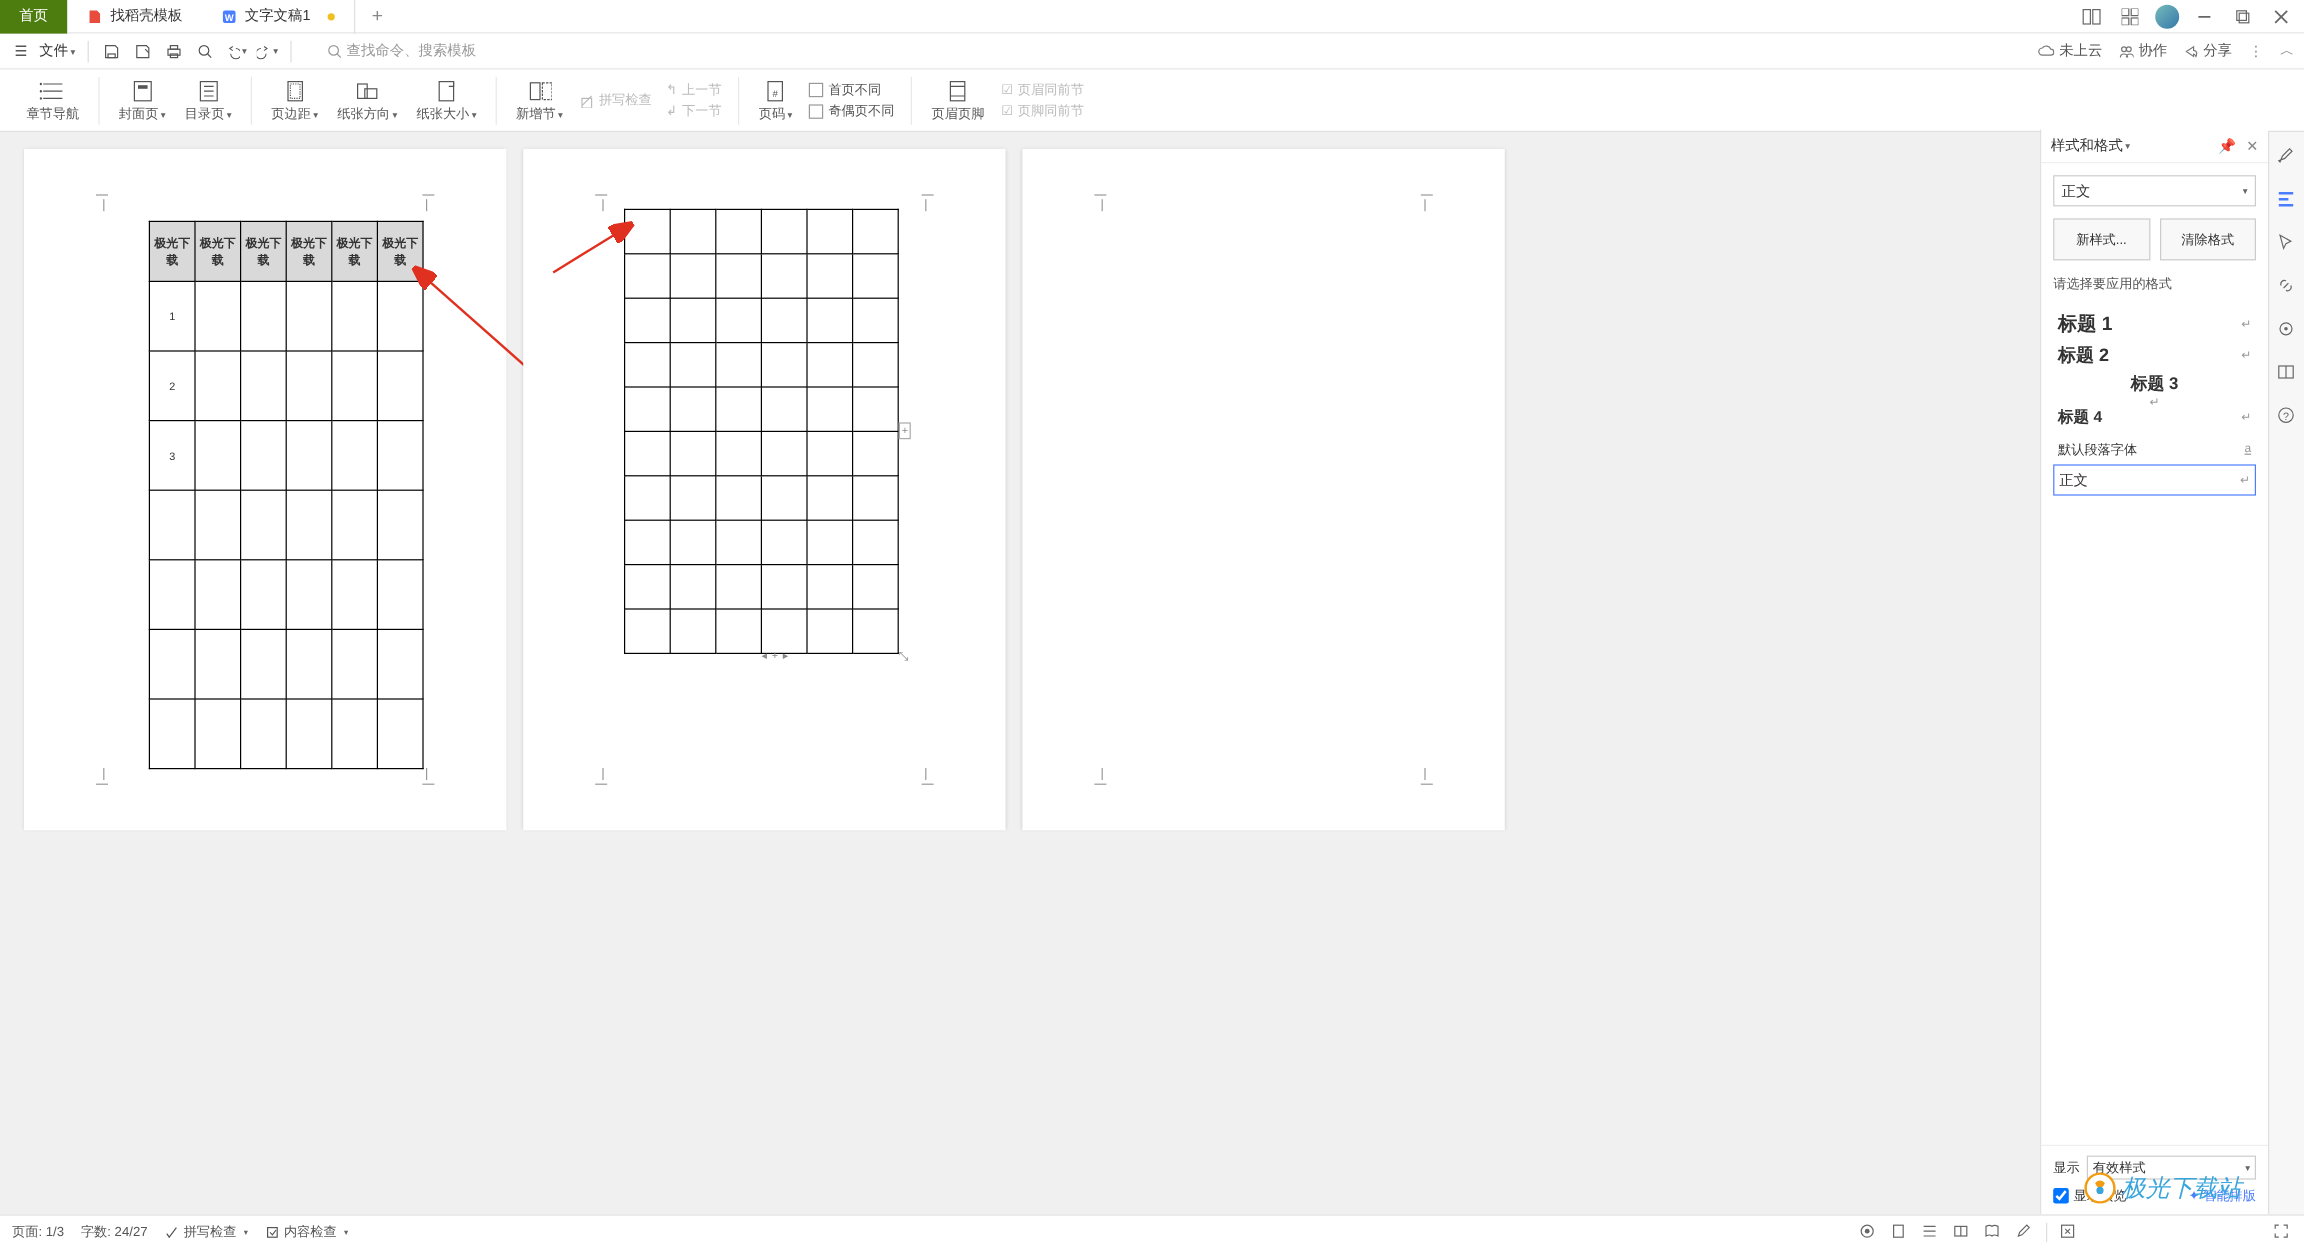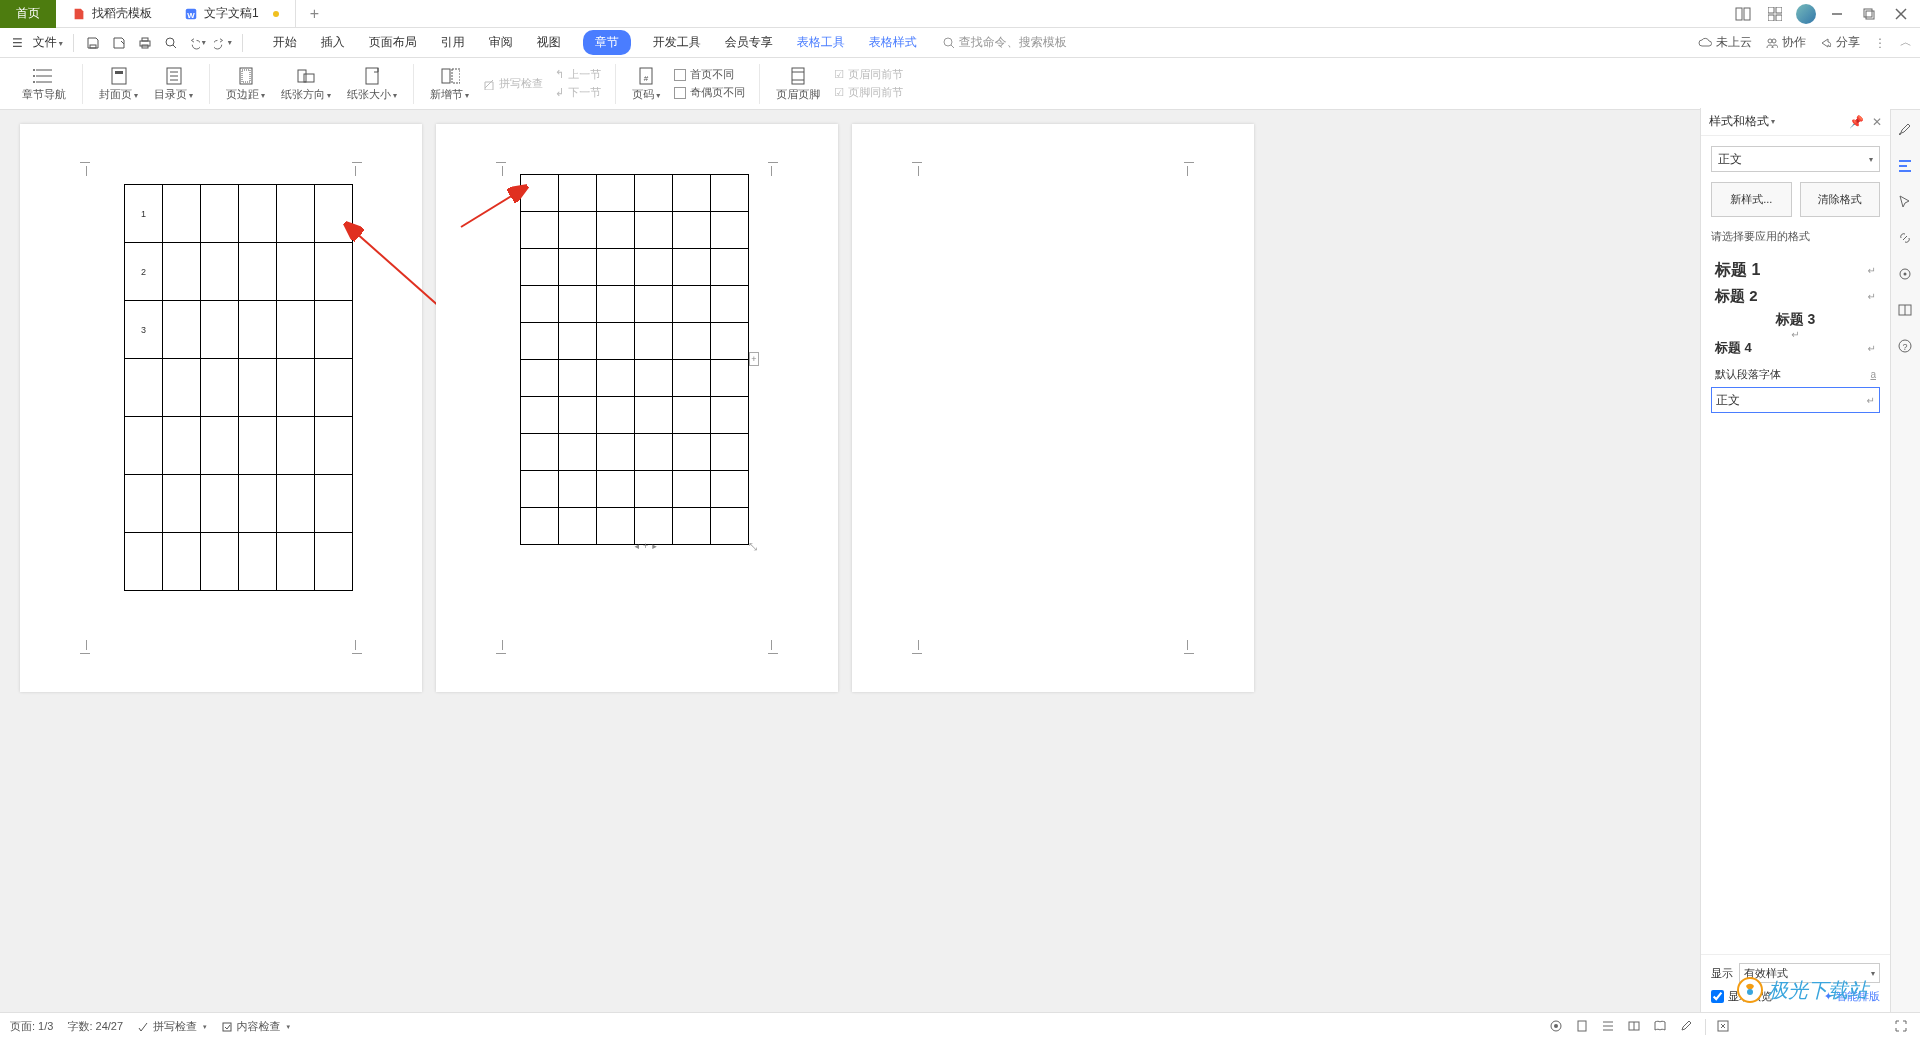--- a/index.html
+++ b/index.html
@@ -221,33 +221,20 @@
       </span>
     <span class="ti">
         <svg width="14" height="14" viewBox="0 0 14 14">
           <path d="M4 4a5 5 0 1 0 5 5" fill="none" stroke="#555"></path>
           <path d="M7 2l3 2-3 2" fill="none" stroke="#555"></path>
         </svg>
         <span class="chev">▾</span>
       </span>
   </div>
   <div class="divider"></div>
-  <div class="menu-tabs" id="menu-tabs">
-      <div class="mtab">开始</div>
-      <div class="mtab">插入</div>
-      <div class="mtab">页面布局</div>
-      <div class="mtab">引用</div>
-      <div class="mtab">审阅</div>
-      <div class="mtab">视图</div>
-      <div class="mtab active">章节</div>
-      <div class="mtab">开发工具</div>
-      <div class="mtab">会员专享</div>
-      <div class="mtab blue">表格工具</div>
-      <div class="mtab blue">表格样式</div>
-    </div>
   <div class="search-cmd">
     <span>
         <svg width="12" height="12" viewBox="0 0 12 12">
           <circle cx="5" cy="5" r="4" fill="none" stroke="#999"></circle>
           <line x1="8" y1="8" x2="11" y2="11" stroke="#999"></line>
         </svg>
       </span>
     <span>查找命令、搜索模板</span>
   </div>
   <div class="menubar-right">
@@ -429,20 +416,28 @@
     </div>
   <div class="pages-row">
 
     <div class="page">
       <div class="corner tl"></div>
         <div class="corner tr"></div>
         <div class="corner bl"></div>
         <div class="corner br"></div>
       <table class="table1">
         <tbody>
+            <tr>
+          <th>极光下载</th>
+          <th>极光下载</th>
+          <th>极光下载</th>
+          <th>极光下载</th>
+          <th>极光下载</th>
+          <th>极光下载</th>
+        </tr>
         <tr>
               <td>1</td>
               <td></td>
               <td></td>
               <td></td>
               <td></td>
               <td></td>
             </tr>
         <tr>
               <td>2</td>

